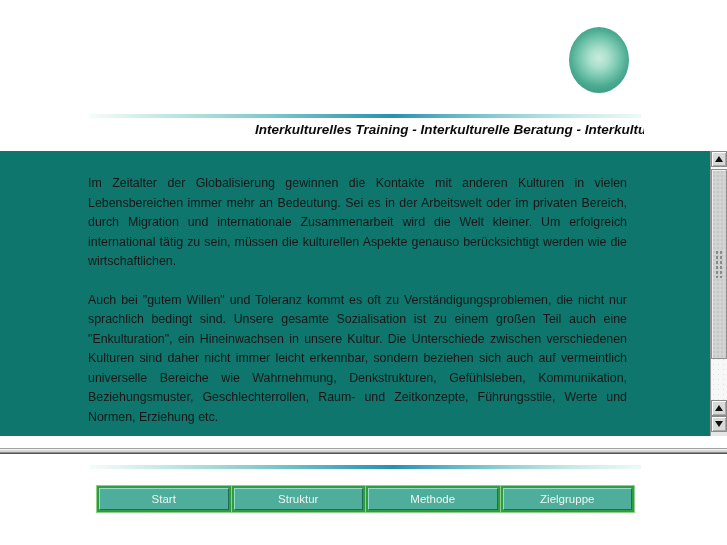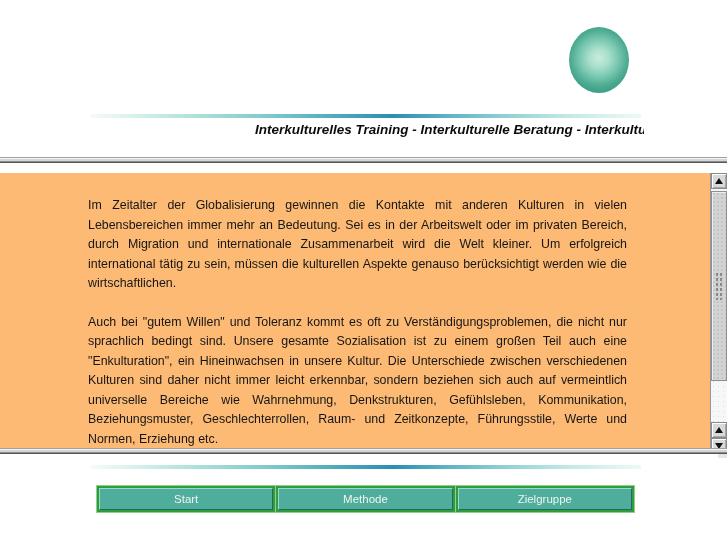--- a/index.html
+++ b/index.html
@@ -34,21 +34,21 @@
       #a0a0a0 0%, #a0a0a0 16%,
       #f4f4f4 16%, #f4f4f4 38%,
       #d6d6d6 38%, #d6d6d6 60%,
       #8c8c8c 60%, #8c8c8c 80%,
       #565656 80%, #565656 100%);
   }
   .fb-top { top:157px; }
   .fb-bottom { top:448px; }
 
   
-  .content-frame { position:absolute; left:0; top:173px; width:727px; height:285px; background:#fdba74; }
+  .content-frame { position:absolute; left:0; top:151px; width:727px; height:285px; background:#0f766e; }
   .text-col {
     position:absolute; left:88px; top:23px; width:539px;
     color:#161616; font-size:12.4px; line-height:19.5px; text-align:justify;
   }
   .text-col p { margin:0 0 19px 0; }
 
   
   .scrollbar {
     position:absolute; left:710px; top:0; width:17px; height:285px;
     background:#e6e6e6; border-left:1px solid #979797; box-sizing:border-box;
@@ -144,20 +144,23 @@
 
   <div class="frame-border fb-bottom"></div>
 
   <div class="bottom-frame">
     <div class="hline hline-bottom" style="top:11px;"></div>
     <div class="nav" style="top:32px;">
       <div class="nav-cell">
         <div class="nav-btn">Start</div>
       </div>
       <div class="nav-cell">
+        <div class="nav-btn">Struktur</div>
+      </div>
+      <div class="nav-cell">
         <div class="nav-btn">Methode</div>
       </div>
       <div class="nav-cell">
         <div class="nav-btn">Zielgruppe</div>
       </div>
     </div>
   </div>
 
 </div>
 

